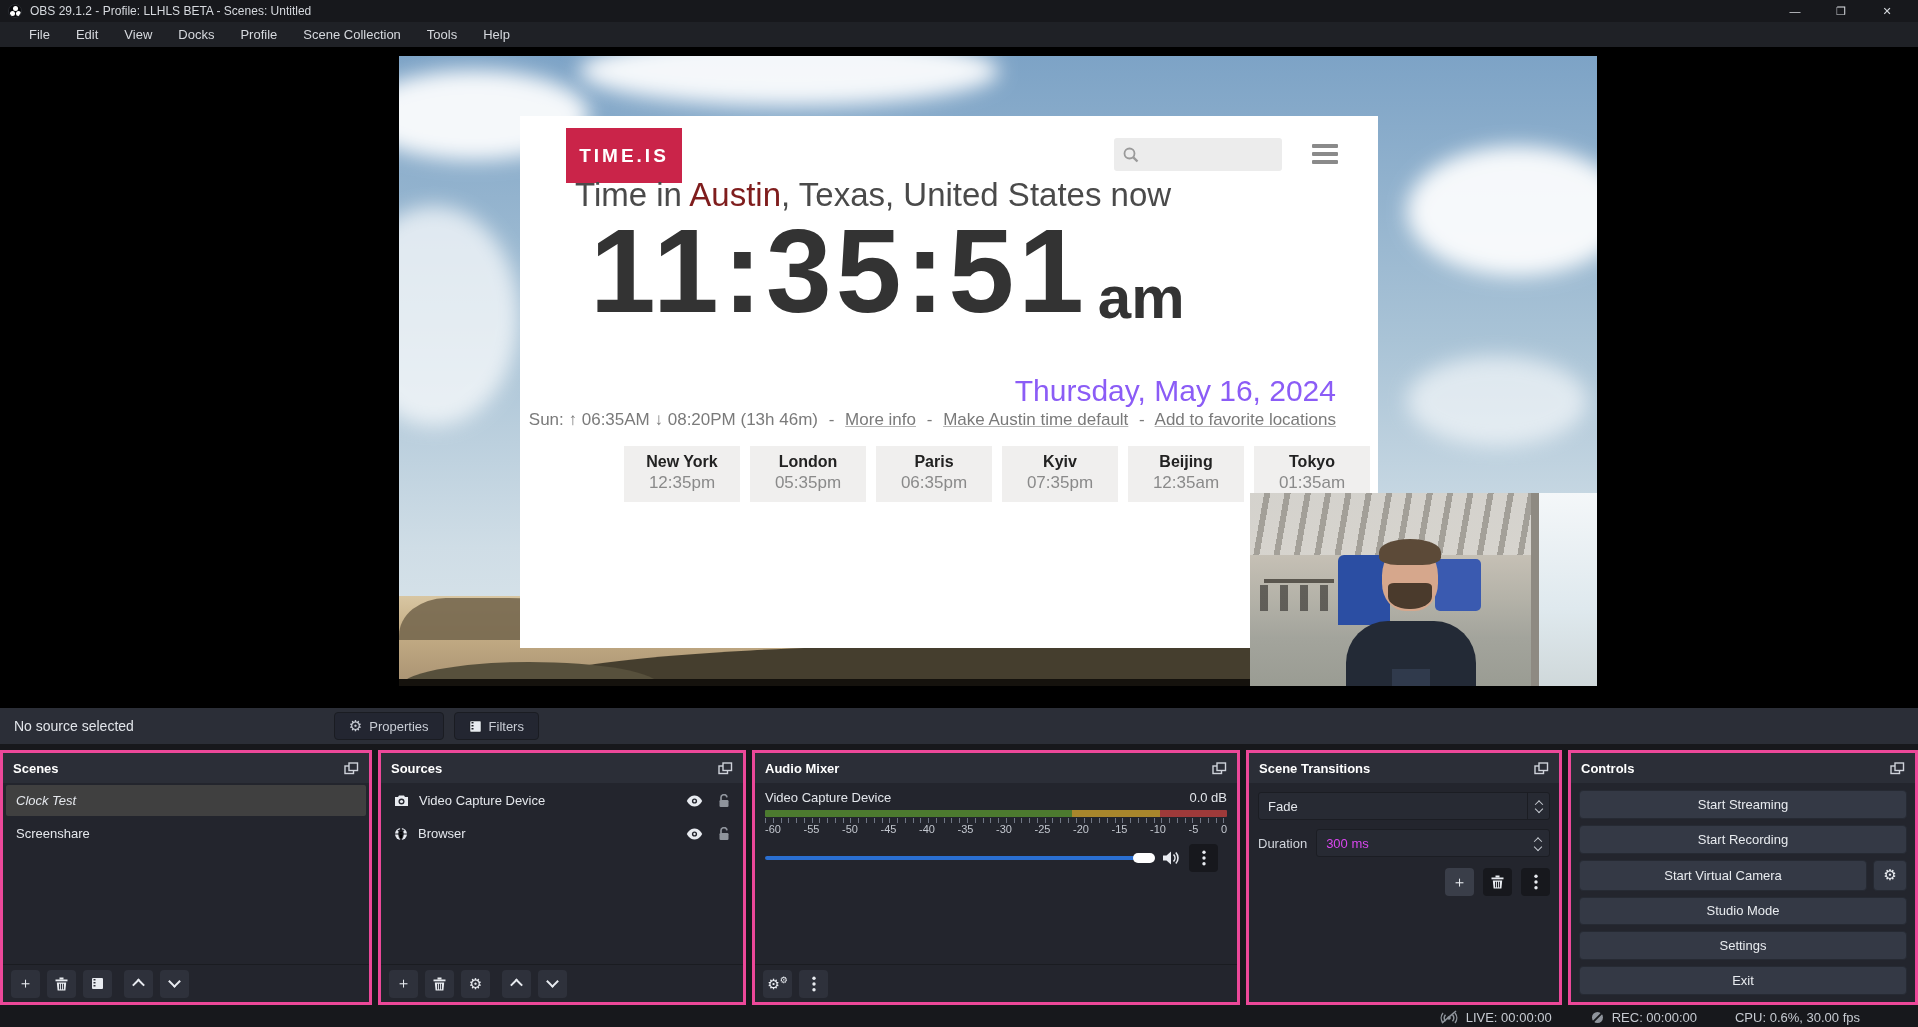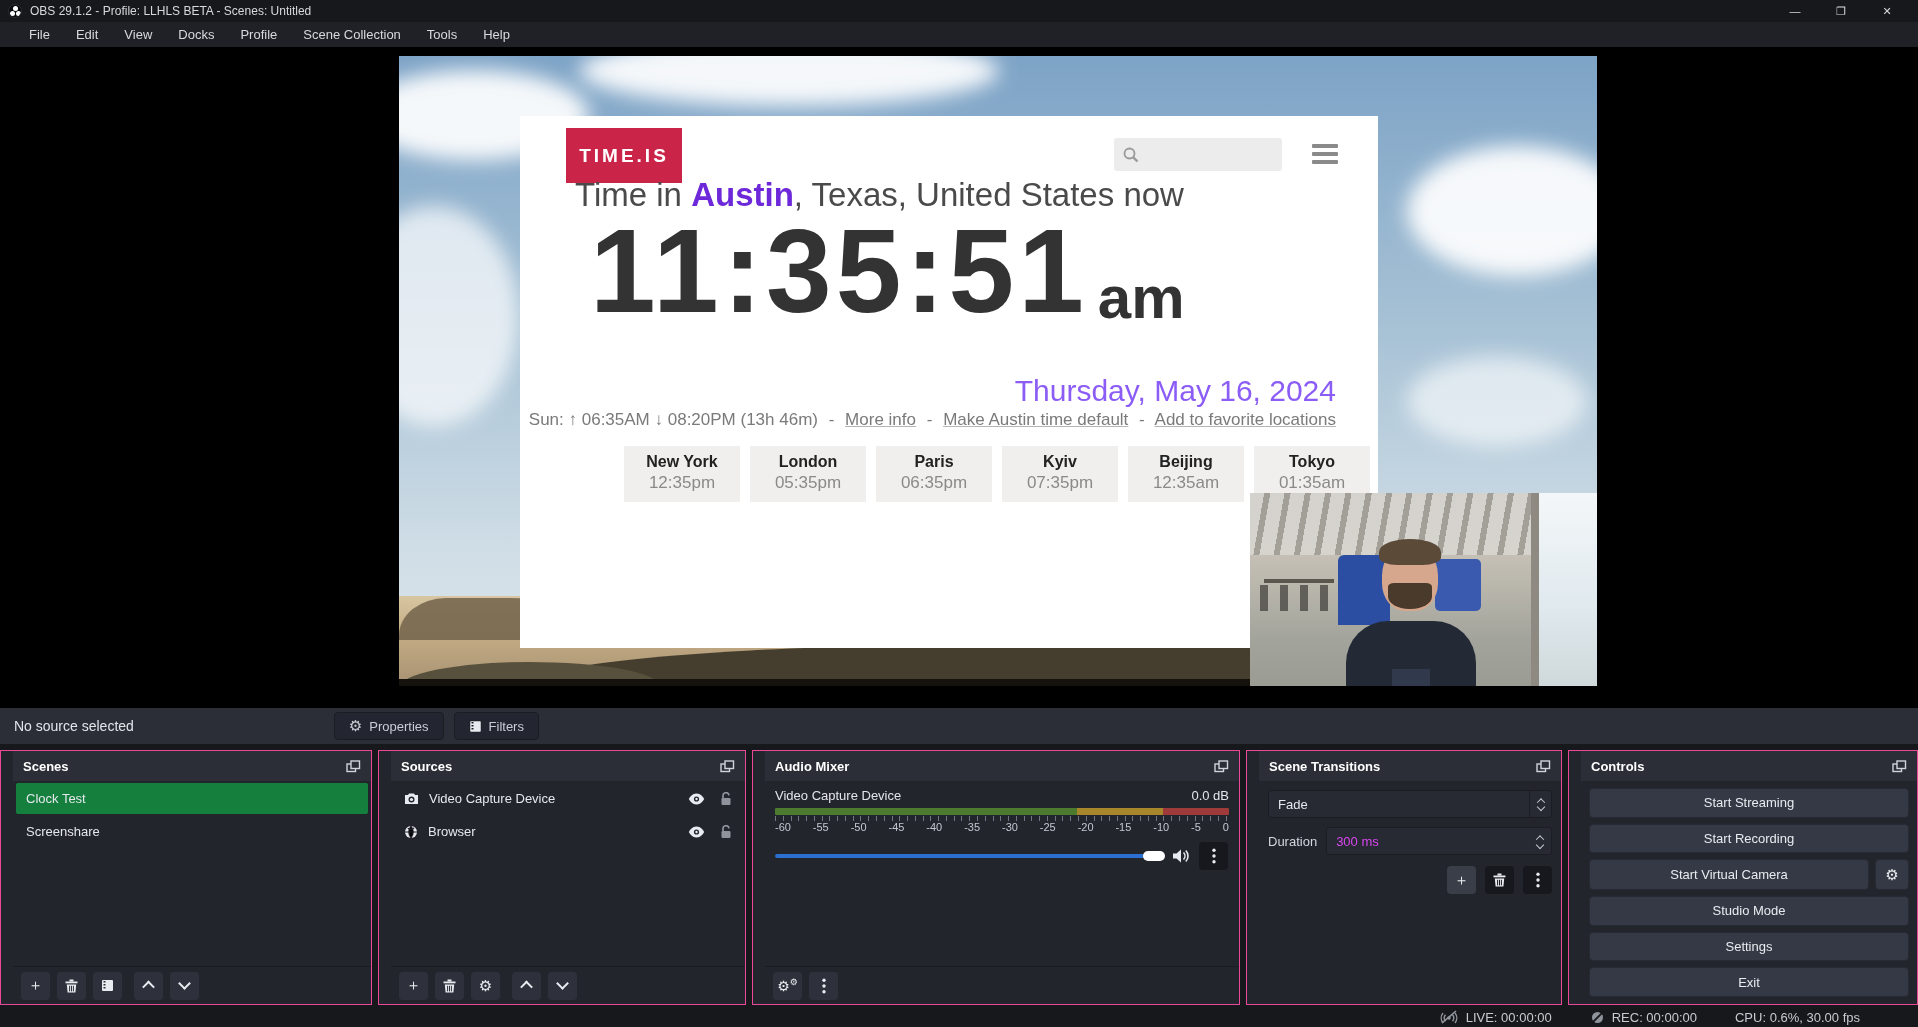--- a/index.html
+++ b/index.html
@@ -32,21 +32,21 @@
   .mound2 { position:absolute; left:0px; width:260px; top:66px; height:26px; background:#57503c; border-radius:50% 50% 0 0 / 100% 90% 0 0; }
   .ground-strip { position:absolute; left:0; right:0; bottom:0; height:7px; background:#15120d; }
 
   
   .webpage { position:absolute; left:121px; top:60px; width:858px; height:532px; background:#fff; color:#333; }
   .site-logo { position:absolute; left:46px; top:12px; width:116px; height:55px; background:#ca2449; color:#fff; display:flex; align-items:center; justify-content:center; font-weight:bold; font-size:19px; letter-spacing:3px; }
   .searchbox { position:absolute; right:96px; top:22px; width:168px; height:33px; background:#ececec; border-radius:3px; display:flex; align-items:center; padding:0 8px; }
   .hamburger { position:absolute; right:40px; top:28px; width:26px; display:flex; flex-direction:column; gap:4px; }
   .hamburger b { height:4px; background:#8a8a8a; border-radius:1px; }
   .heading { position:absolute; left:55px; top:60px; font-size:33px; color:#4a4a4a; white-space:nowrap; }
-  .heading .city-bold { font-weight:bold; color:#6d28d9;margin-top:37px; }
+  .heading .city-bold { font-weight:normal; color:#7f1d1d;margin-top:37px; }
   .bigclock { position:absolute; left:70px; top:96px; display:flex; align-items:flex-end; color:#333; }
   .bigclock .digits { font-size:118px; font-weight:bold; letter-spacing:4px; line-height:1; }
   .bigclock .ampm { font-size:60px; font-weight:bold; line-height:1; margin-left:10px; margin-bottom:2px; }
   .dateline { position:absolute; right:42px; top:258px; font-size:30px; color:#8b5cf6; }
   .sunline { position:absolute; right:42px; top:294px; font-size:17px; color:#7a7a7a; white-space:nowrap; }
   .sunline .lnk { text-decoration:underline; text-decoration-color:#b5b5b5; }
   .sunline .sep { margin:0 6px; }
   .cities { position:absolute; left:104px; top:330px; display:flex; gap:10px; }
   .citybox { width:116px; height:56px; background:#f0efee; text-align:center; padding-top:7px; }
   .cityname { font-weight:bold; font-size:16px; color:#222; }
@@ -71,32 +71,32 @@
   .wc-hair { position:absolute; left:33px; top:0px; width:62px; height:26px; background:#5c4a38; border-radius:50% 50% 30% 30%; }
   .wc-beard { position:absolute; left:42px; top:44px; width:44px; height:26px; background:#4a3a2c; border-radius:14% 14% 48% 48%; }
 
   
   .source-toolbar { height:36px; background:#2b2e37; display:flex; align-items:center; padding:0 14px; gap:10px; font-size:14px; color:#e2e5ea; flex:0 0 auto; }
   .st-spacer { width:180px; }
   .tool-btn { height:28px; background:#232631; border:1px solid #1a1c22; border-radius:4px; display:flex; align-items:center; gap:7px; padding:0 14px; font-size:13px; color:#c9cdd5; }
 
   
   .docks { height:263px; background:#17181c; display:flex; gap:6px; padding:6px 0 2px 0; flex:0 0 auto; }
-  .panel { background:#23252d; display:flex; flex-direction:column; border:1px solid #ec4899;padding-left:12px; }
+  .panel { background:#23252d; display:flex; flex-direction:column; border:3px solid #ec4899; }
   .p-scenes { flex:0 0 372px; } .p-sources { flex:0 0 368px; } .p-audio { flex:0 0 488px; } .p-trans { flex:0 0 316px; } .p-controls { flex:1; }
   .panel-header { height:30px; background:#2b2e37; display:flex; align-items:center; padding:0 10px; font-size:13px; font-weight:bold; color:#fff; flex:0 0 auto; }
   .popout { margin-left:auto; color:#cfd3da; display:flex; }
   .panel-body { flex:1; overflow:hidden; position:relative; }
   .panel-footer { height:38px; border-top:1px solid #1a1c21; display:flex; align-items:center; gap:7px; padding:0 8px; flex:0 0 auto; }
   .icon-btn { width:29px; height:28px; border-radius:4px; background:#2e313b; display:flex; align-items:center; justify-content:center; color:#e8ebf0; font-size:15px; }
   .icon-btn.dark { background:#17181d; }
   .icon-btn.lite { background:#3a3e49; }
 
   .list-row { height:31px; display:flex; align-items:center; padding:0 10px; margin:2px 3px; font-size:13px; color:#e4e7ec; border-radius:2px; gap:10px; }
-  .list-row.selected { background:#15803d; }
+  .list-row.selected { background:#404040;font-style:italic; }
   .row-icons { margin-left:auto; display:flex; gap:15px; align-items:center; }
 
   
   .chev { width:9px; height:9px; border-right:2px solid currentColor; border-bottom:2px solid currentColor; display:inline-block; }
   .chev.up { transform:rotate(-135deg) translate(-1px,-1px); }
   .chev.down { transform:rotate(45deg); }
   .chev.small { width:6px; height:6px; border-width:1.6px; }
 
   
   .mixer-body { padding:7px 10px 0 10px; }

